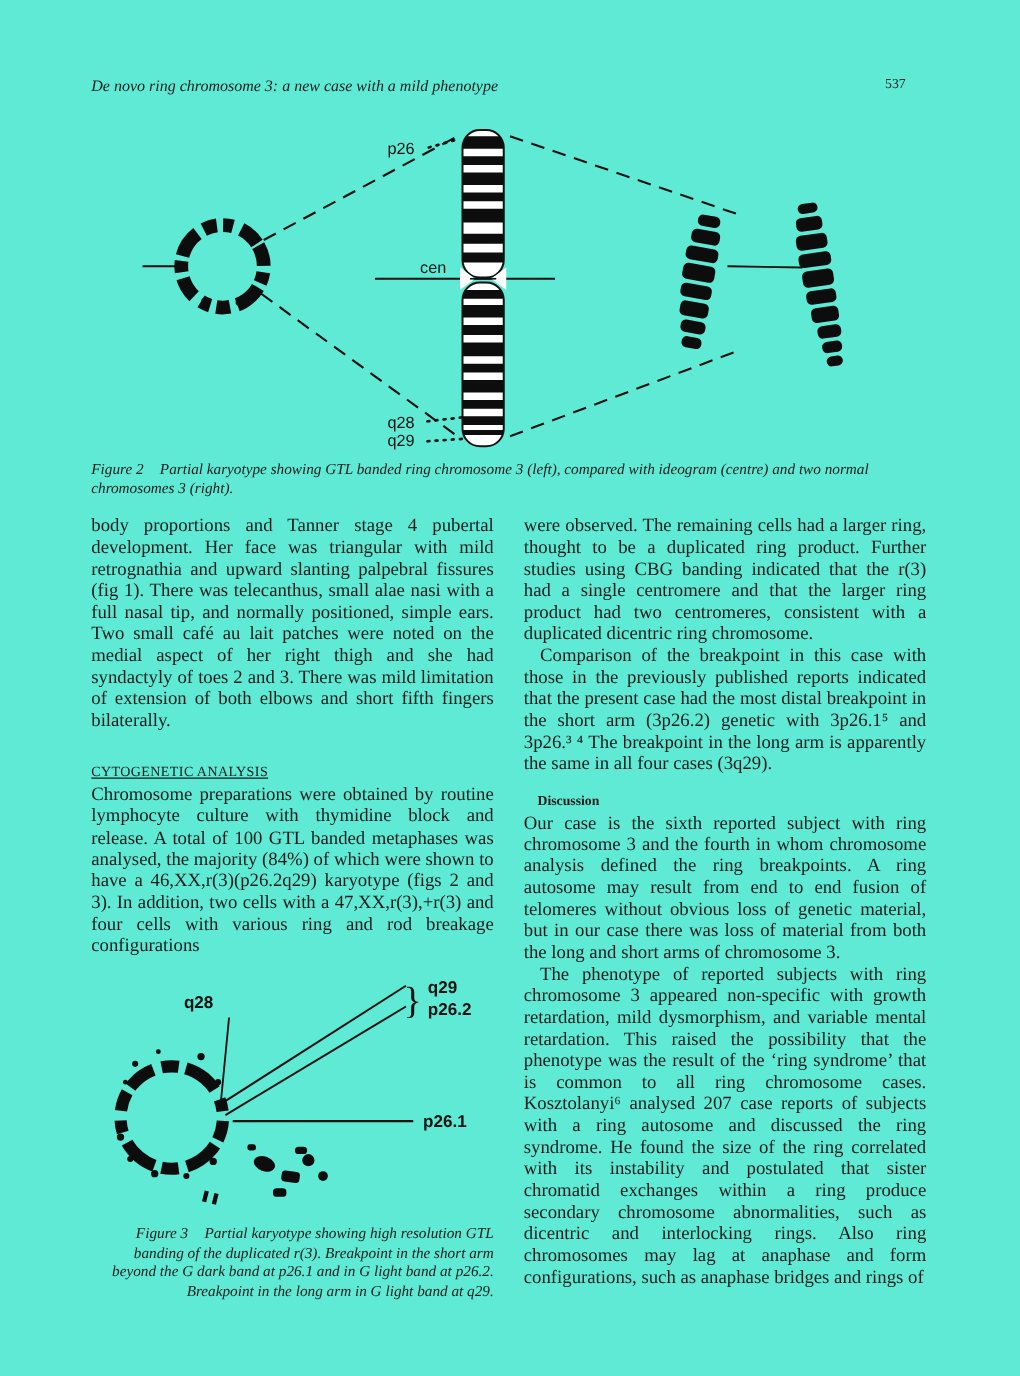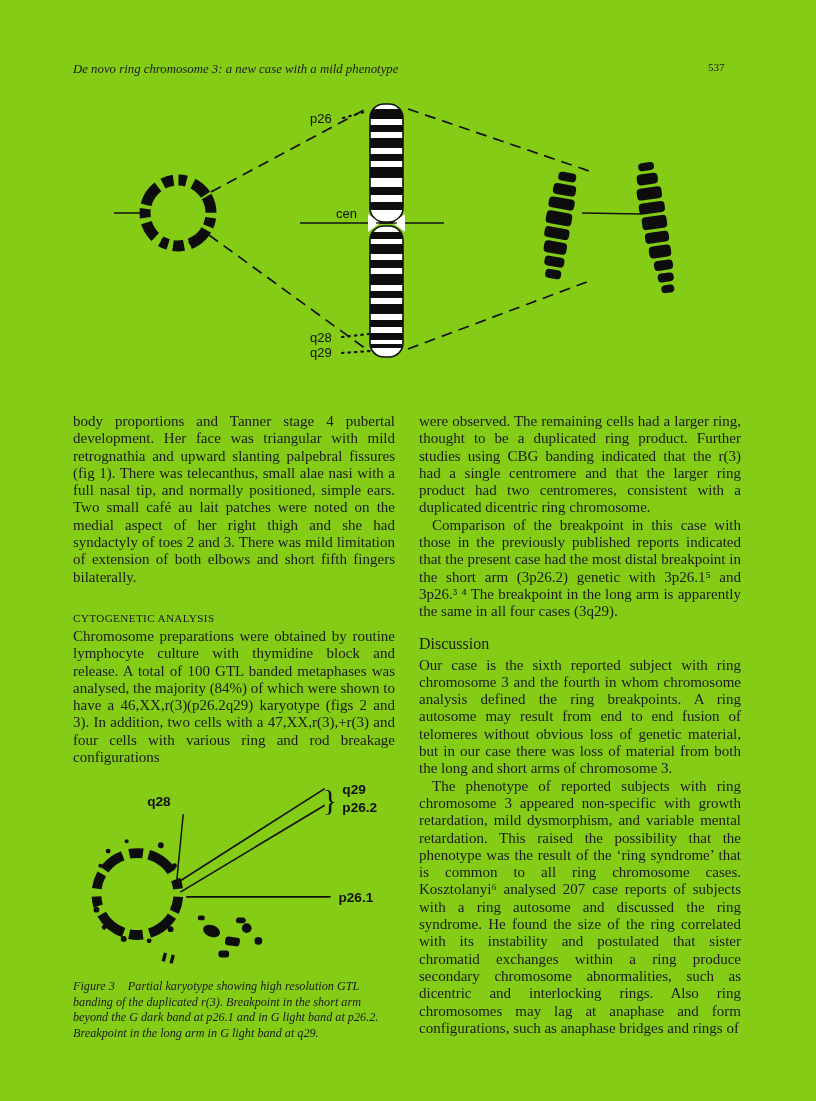--- a/index.html
+++ b/index.html
@@ -1,18 +1,18 @@
 <!DOCTYPE html>
 <html><head>
 <meta charset="utf-8">
 <style>
   html,body { margin:0; padding:0; background:#d9d9d9; }
   .page {
     position:relative; width:816px; height:1101px; margin:0 auto;
-    background:#84cc16; color:#1b1b1b;
+    background:#5eead4; color:#1b1b1b;
     font-family:"Liberation Serif", serif;
     overflow:hidden;
   }
   .running-title {
     position:absolute; left:73px; top:62px;
     font-style:italic; font-size:12.8px; white-space:nowrap;
   }
   .page-number {
     position:absolute; left:708px; top:61px; font-size:11px;
   }
@@ -24,29 +24,29 @@
   .cap-label { padding-right:13px; }
   .col { position:absolute; top:413px; width:322px; }
   .col-left  { left:73px; }
   .col-right { left:419px; }
   p.body {
     margin:0; font-size:15px; line-height:17.3px; text-align:justify;
   }
   p.indent { text-indent:13px; }
   .section-heading {
     margin-top:26px; margin-bottom:4px;
-    font-size:11.2px; letter-spacing:0.35px;
+    font-size:11.2px; letter-spacing:0.35px;text-decoration:underline;
   }
   .discussion-heading {
-    font-weight:normal; font-size:16px; margin:14px 0 4px 0;
+    font-weight:bold; font-size:11px; margin:14px 0 4px 11px;
   }
   .fig3 { display:block; margin-top:7px; }
   .fig3-caption {
     font-style:italic; font-size:12.2px; line-height:15.4px; margin-top:3px;
-    text-align:left;
+    text-align:right;
   }
   .figlabel { font-family:"Liberation Sans", sans-serif; font-size:13px; fill:#111; }
   .figlabel-bold { font-family:"Liberation Sans", sans-serif; font-size:14px; font-weight:700; fill:#111; }
   .brace { font-family:"Liberation Serif", serif; font-size:31px; fill:#111; }
   .ink { fill:#0d0d0d; }
   .stroke-ink { stroke:#111; }
 </style>
 </head>
 <body>
 
@@ -136,20 +136,23 @@
       <rect x="572" y="110" width="26" height="11" rx="4"></rect>
       <rect x="573" y="124" width="25" height="13" rx="4"></rect>
       <rect x="574" y="140" width="24" height="11" rx="4"></rect>
       <rect x="576" y="154" width="22" height="12" rx="4"></rect>
       <rect x="579" y="169" width="19" height="10" rx="4"></rect>
       <rect x="581" y="182" width="16" height="9" rx="4"></rect>
       <rect x="583" y="194" width="13" height="8" rx="4"></rect>
     </g>
   </svg>
 
+  <div class="fig2-caption">
+    <span class="cap-label">Figure 2</span><span>Partial karyotype showing GTL banded ring chromosome 3 (left), compared with ideogram (centre) and two normal chromosomes 3 (right).</span>
+  </div>
 
   <div class="col col-left">
     <p class="body">body proportions and Tanner stage 4 pubertal development. Her face was triangular with mild retrognathia and upward slanting palpebral fissures (fig 1). There was telecanthus, small alae nasi with a full nasal tip, and normally positioned, simple ears. Two small café au lait patches were noted on the medial aspect of her right thigh and she had syndactyly of toes 2 and 3. There was mild limitation of extension of both elbows and short fifth fingers bilaterally.</p>
     <div class="section-heading">CYTOGENETIC ANALYSIS</div>
     <p class="body">Chromosome preparations were obtained by routine lymphocyte culture with thymidine block and release. A total of 100 GTL banded metaphases was analysed, the majority (84%) of which were shown to have a 46,XX,r(3)(p26.2q29) karyotype (figs 2 and 3). In addition, two cells with a 47,XX,r(3),+r(3) and four cells with various ring and rod breakage configurations</p>
 
     <svg class="fig3" width="322" height="203" viewBox="0 0 330 208">
       <g class="stroke-ink">
         <line x1="113" y1="42" x2="106" y2="114" stroke-width="1.5"></line>
         <line x1="106" y1="113" x2="258" y2="16" stroke-width="1.6"></line>

